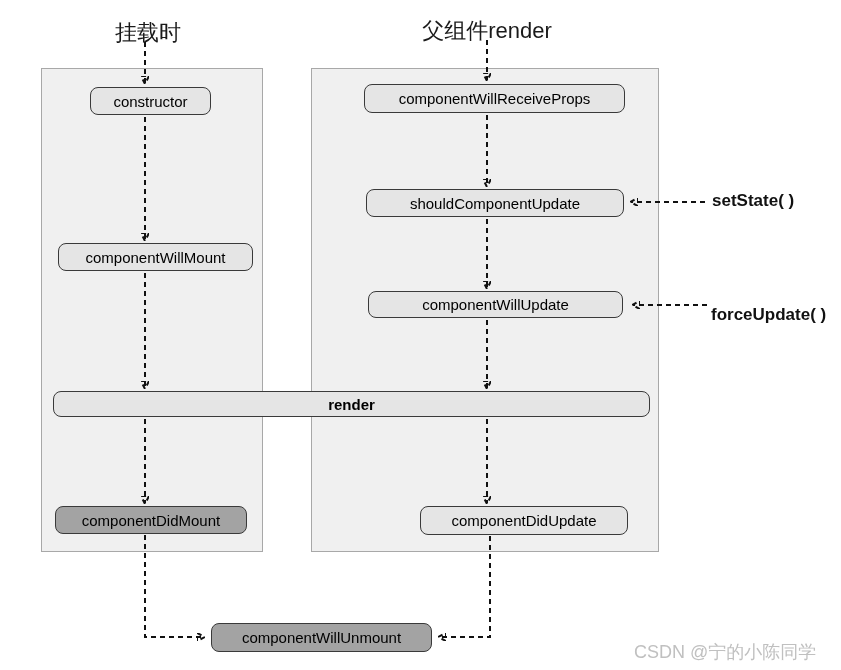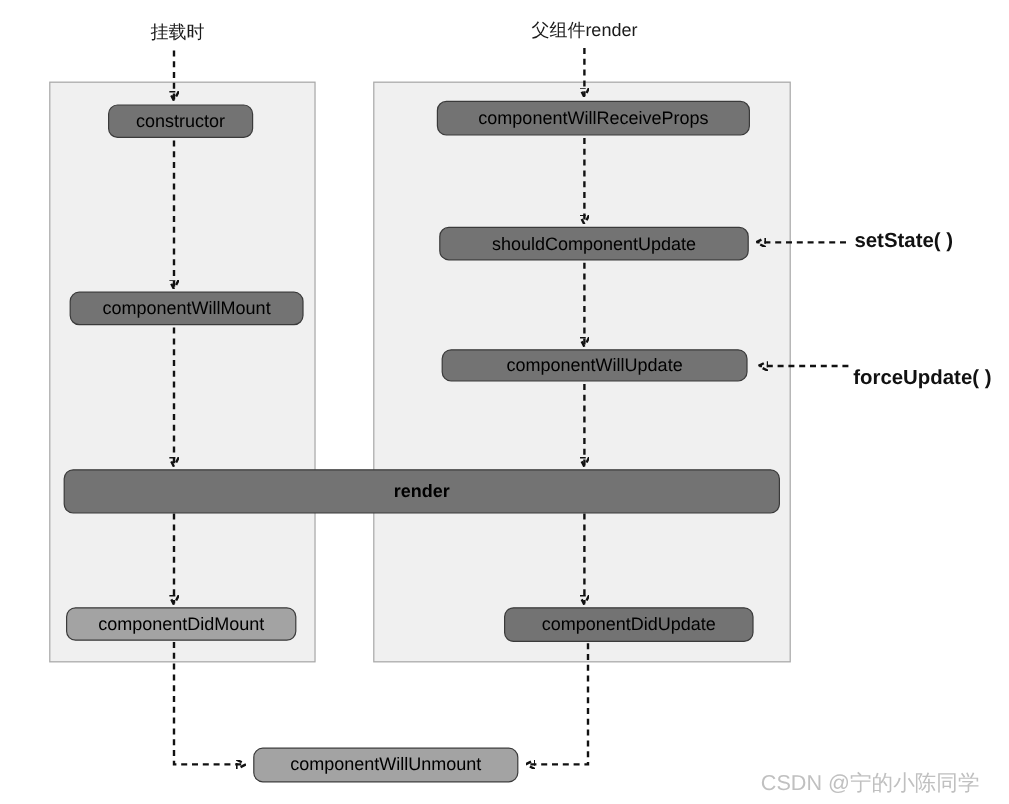--- a/index.html
+++ b/index.html
@@ -8,36 +8,36 @@
   .canvas { position: relative; width: 841px; height: 670px; background: #ffffff; overflow: hidden; }
 
   .panel { position: absolute; background: #f0f0f0; border: 1px solid #a8a8a8; }
   #panel-left  { left: 41px;  top: 68px; width: 222px; height: 484px; }
   #panel-right { left: 311px; top: 68px; width: 348px; height: 484px; }
 
   svg.arrows { position: absolute; left: 0; top: 0; width: 841px; height: 670px; pointer-events: none; }
   svg.arrows path { fill: none; stroke: #111111; stroke-width: 2; stroke-dasharray: 5 4; }
 
   .node { position: absolute; display: flex; align-items: center; justify-content: center;
-          background: #737373; border: 1.5px solid #3a3a3a; border-radius: 8px;
+          background: #e5e5e5; border: 1.5px solid #3a3a3a; border-radius: 8px;
           font-size: 15px; color: #000; white-space: nowrap; }
   .node.green { background: #a3a3a3; }
   .node.bold  { font-weight: bold; }
 
   #node-constructor              { left: 90px;  top: 87px;  width: 121px; height: 28px; }
   #node-componentWillMount       { left: 58px;  top: 243px; width: 195px; height: 28px; }
   #node-componentWillReceiveProps{ left: 364px; top: 84px;  width: 261px; height: 29px; }
   #node-shouldComponentUpdate    { left: 366px; top: 189px; width: 258px; height: 28px; }
   #node-componentWillUpdate      { left: 368px; top: 291px; width: 255px; height: 27px; }
-  #node-render                   { left: 53px;  top: 391px; width: 597px; height: 37px; }
+  #node-render                   { left: 53px;  top: 391px; width: 597px; height: 26px; }
   #node-componentDidMount        { left: 55px;  top: 506px; width: 192px; height: 28px; }
   #node-componentDidUpdate       { left: 392px; top: 506px; width: 208px; height: 29px; margin-left: 28px; }
   #node-componentWillUnmount     { left: 211px; top: 623px; width: 221px; height: 29px; }
 
-  .col-label { position: absolute; font-size: 15px; color: #1a1a1a; text-align: center; white-space: nowrap; }
+  .col-label { position: absolute; font-size: 22px; color: #1a1a1a; text-align: center; white-space: nowrap; }
   #lbl-mount  { left: 98px;  top: 18px; width: 100px; }
   #lbl-parent { left: 407px; top: 16px; width: 160px; }
 
   .annotation { position: absolute; font-size: 17px; color: #111111; white-space: nowrap; font-weight: bold; }
   #lbl-setstate    { left: 712px; top: 191px; }
   #lbl-forceupdate { left: 711px; top: 294px; margin-top: 11px; }
 
   .watermark { position: absolute; left: 634px; top: 640px; font-size: 18px; color: #c0c0c0; white-space: nowrap; }
 </style>
 </head>

